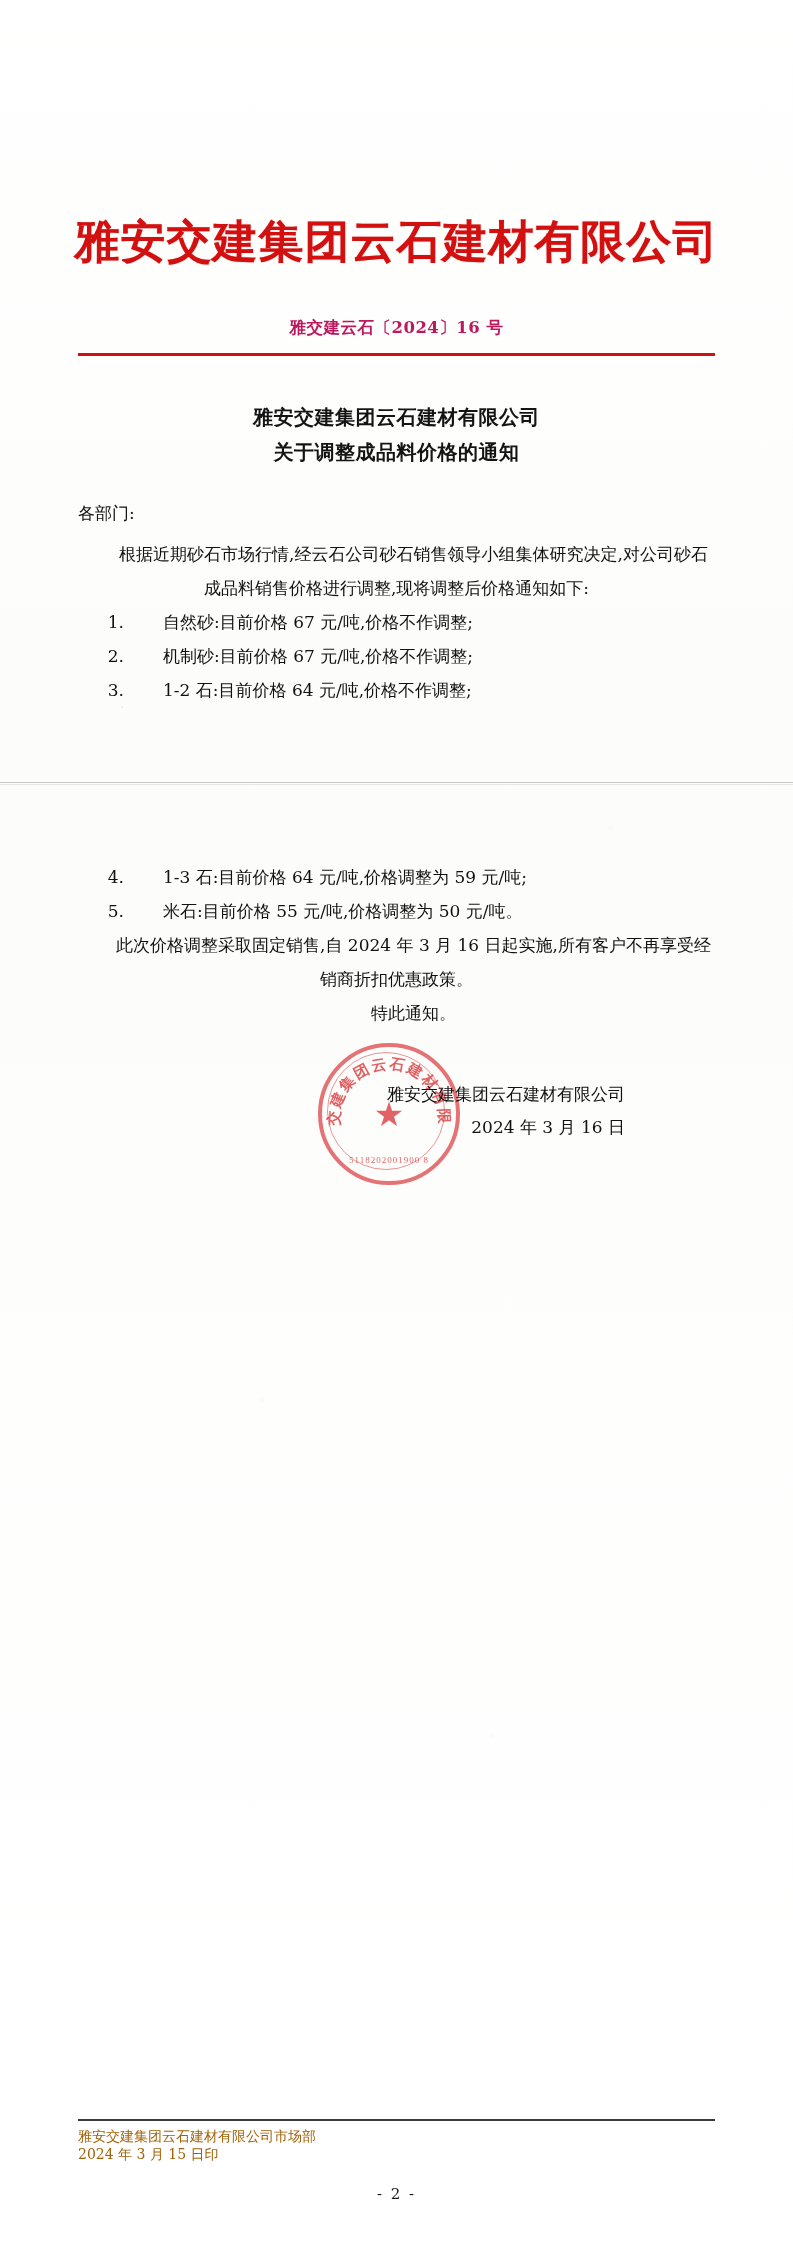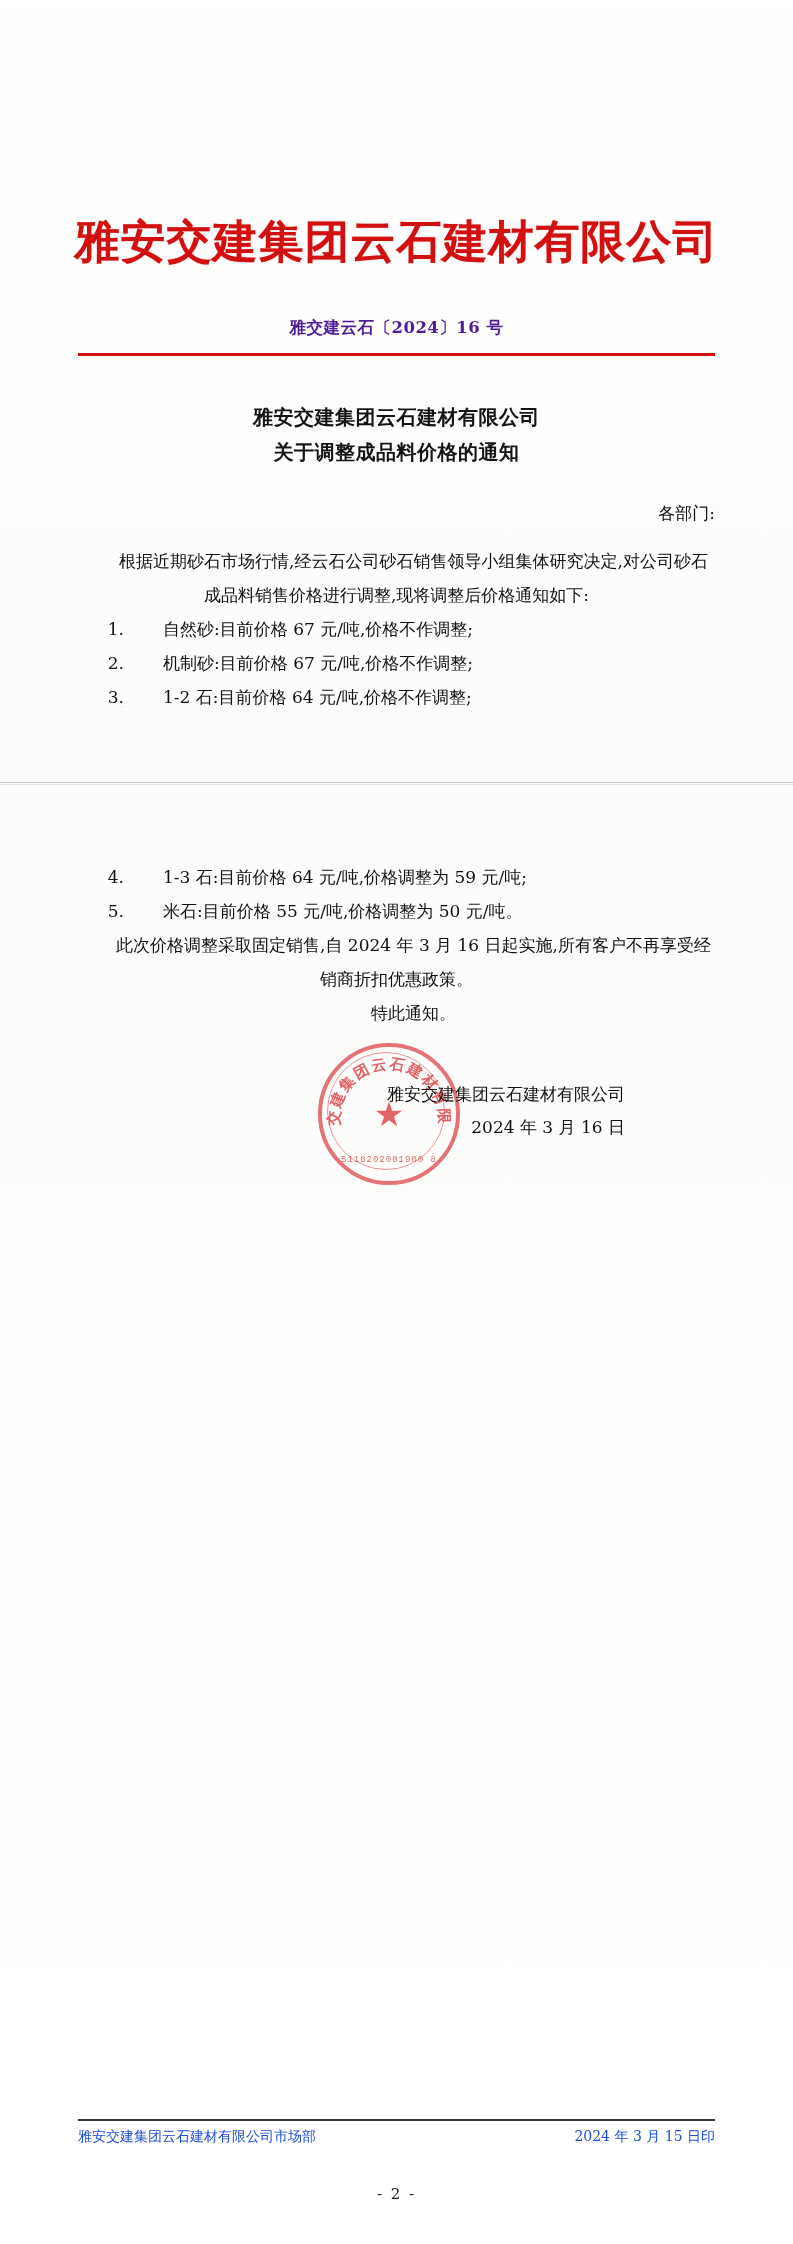--- a/index.html
+++ b/index.html
@@ -54,21 +54,21 @@
     letter-spacing: 1px;
     line-height: 1.2;
     text-shadow: 0 0 1px rgba(210,16,15,0.45);
   }
 
   .doc-number {
     text-align: center;
     margin-top: 48px;
     font-size: 16.5px;
     font-weight: bold;
-    color: #4c1d95;
+    color: #be185d;
     letter-spacing: 0.5px;
   }
 
   .red-rule {
     width: 637px;
     height: 2.5px;
     background: #d2100f;
     margin: 14px auto 0 auto;
   }
 
@@ -84,22 +84,21 @@
   }
 
   
   .body-block {
     margin: 26px 78px 0 78px;
     font-size: 17px;
     line-height: 2.0;
     color: #111111;
   }
   .salutation {
-    margin-bottom: 14px;
-    text-align: right;
+    margin-bottom: 7px;
   }
   .para {
     text-indent: 2em;
     margin: 0;
     text-align: center;
   }
   .list {
     margin: 0;
     padding: 0;
     list-style: none;
@@ -190,21 +189,21 @@
   }
   .seal .seal-code {
     position: absolute;
     left: 0;
     bottom: 16px;
     width: 134px;
     text-align: center;
     font-size: 9px;
     color: rgba(214,30,34,0.8);
     letter-spacing: 1px;
-    font-family: Liberation Mono, monospace;
+    font-family: Liberation Serif, serif;
   }
 
   
   .watermark {
     position: absolute;
     color: rgba(180,180,180,0.28);
     font-size: 13px;
     letter-spacing: 3px;
     pointer-events: none;
   }
@@ -219,21 +218,22 @@
     background: #3a3a3a;
   }
   .footer {
     position: absolute;
     left: 78px;
     top: 2128px;
     width: 637px;
     display: flex;
     justify-content: space-between;
     font-size: 14px;
-    color: #1d4ed8;
+    color: #a16207;
+    flex-direction: column;
   }
   .page-number {
     position: absolute;
     left: 0;
     top: 2185px;
     width: 793px;
     text-align: center;
     font-size: 15px;
     color: #1b1b1b;
     letter-spacing: 2px;

